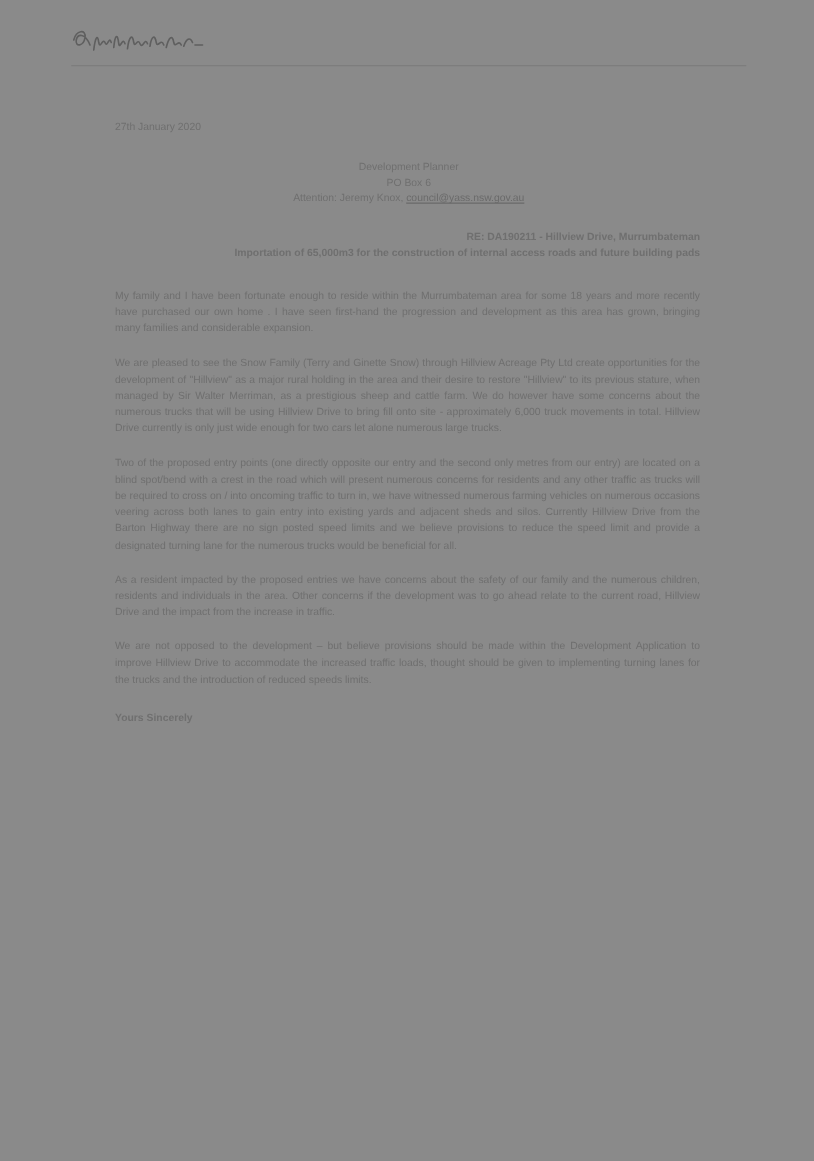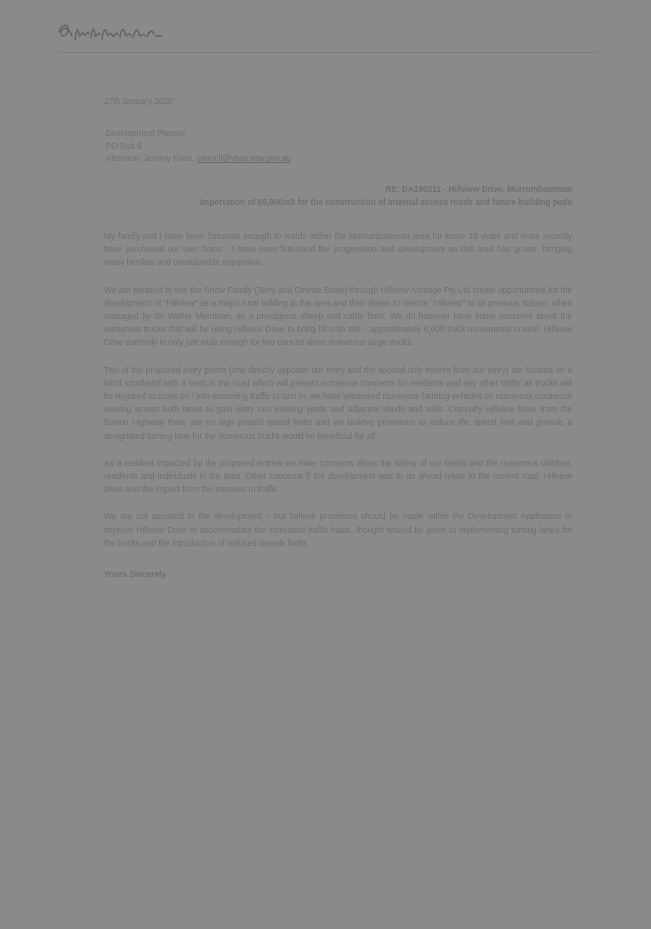--- a/index.html
+++ b/index.html
@@ -33,32 +33,33 @@
   .rule {
     position: absolute;
     left: 57px;
     top: 52px;
     width: 540px;
     height: 1px;
     background: #7d7d7d;
   }
   .content {
     position: absolute;
-    left: 104px;
+    left: 92px;
     top: 95px;
     width: 468px;
     color: #6f6f6f;
     font-size: 8.3px;
     line-height: 13.2px;
   }
   .date {
     margin: 0 0 19px 0;
   }
   .addr {
     margin: 0 0 18px 2px;
+    text-align: center;
   }
   .addr div {
     line-height: 12.6px;
   }
   .addr .email {
     color: #6a6a6a;
     text-decoration: underline;
   }
   .salutation {
     margin: 0 0 20px 0;

